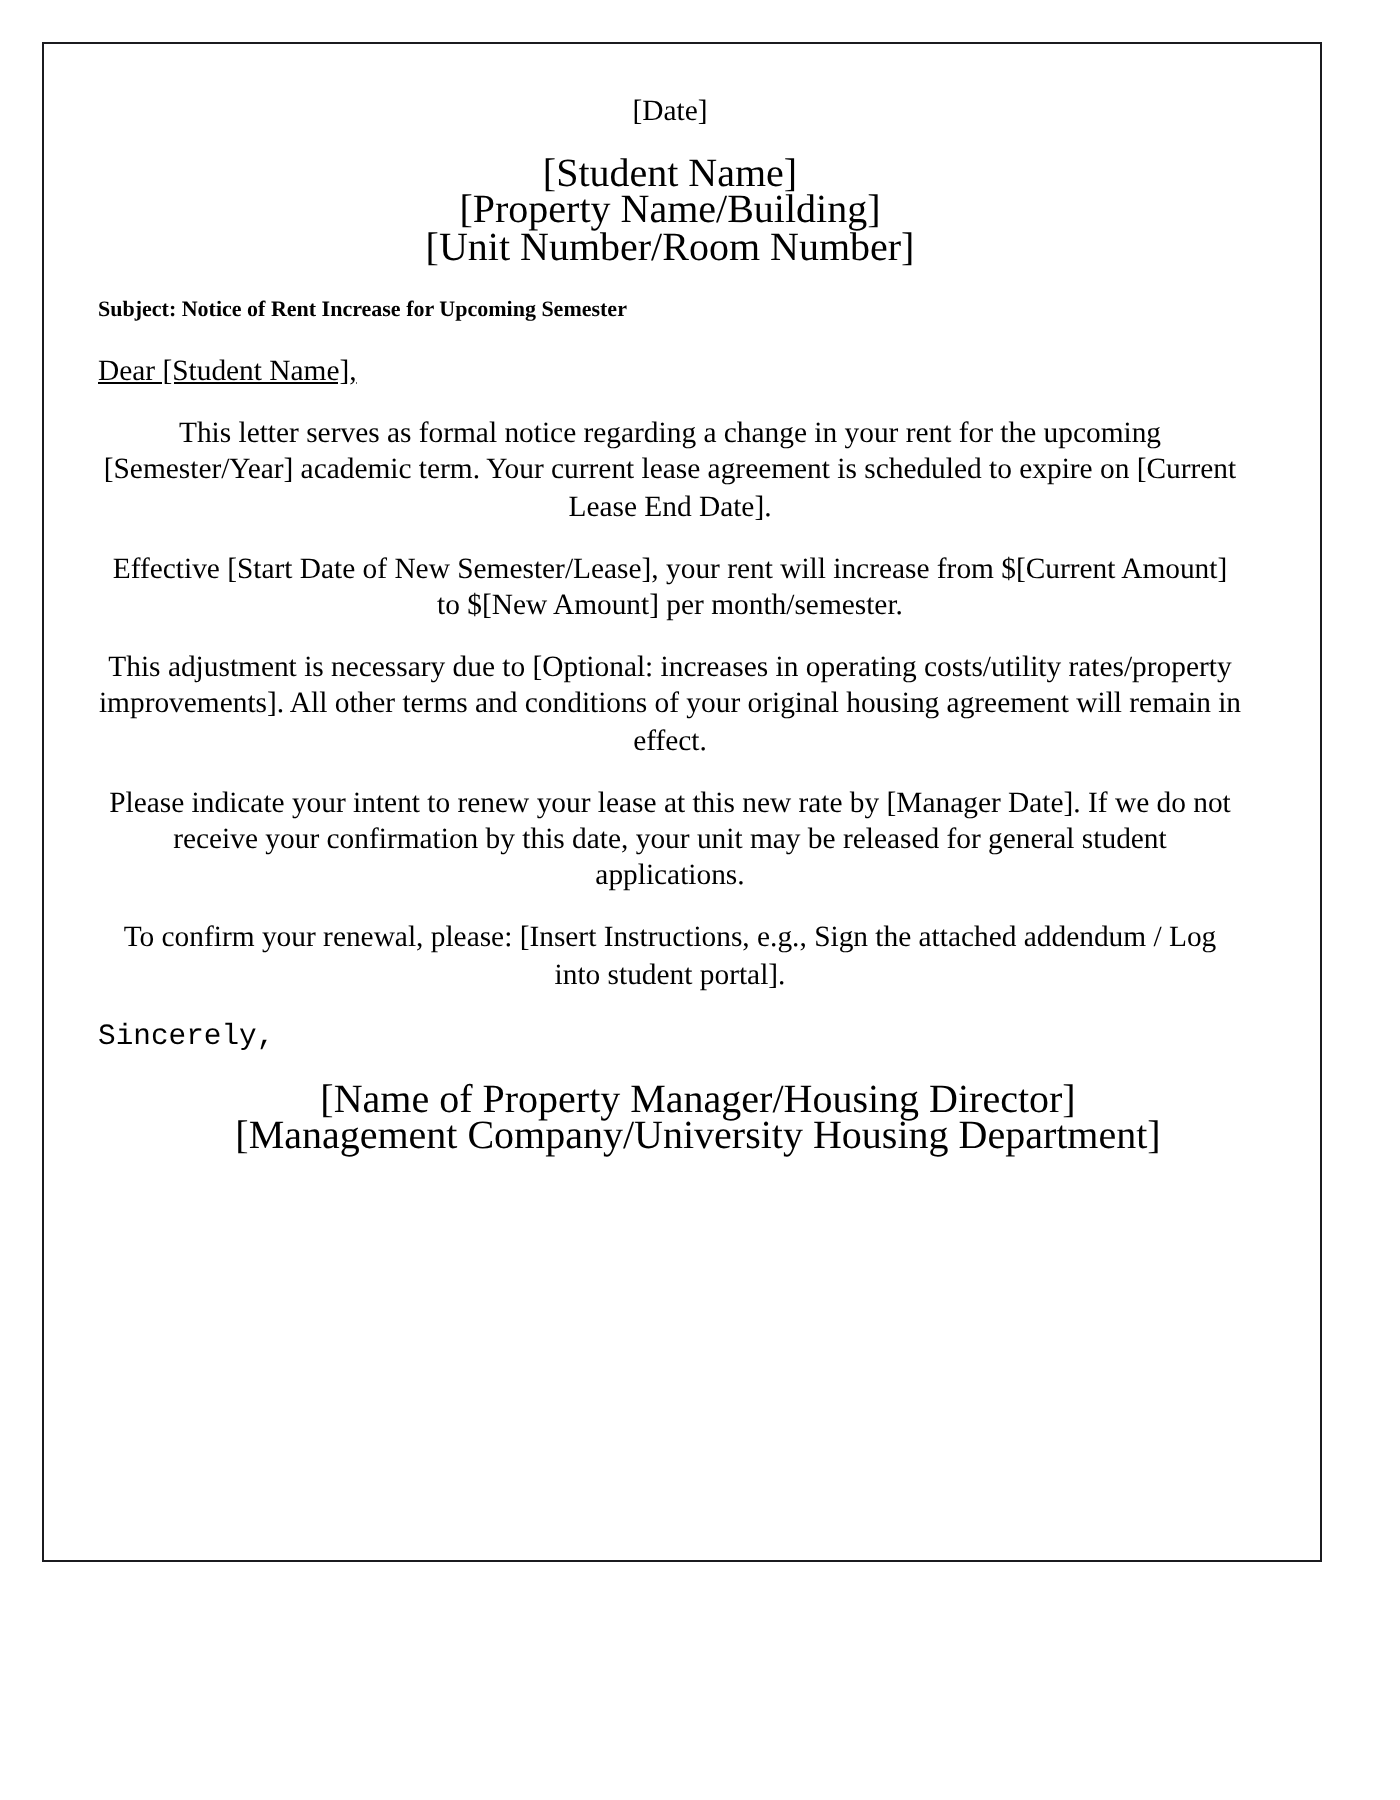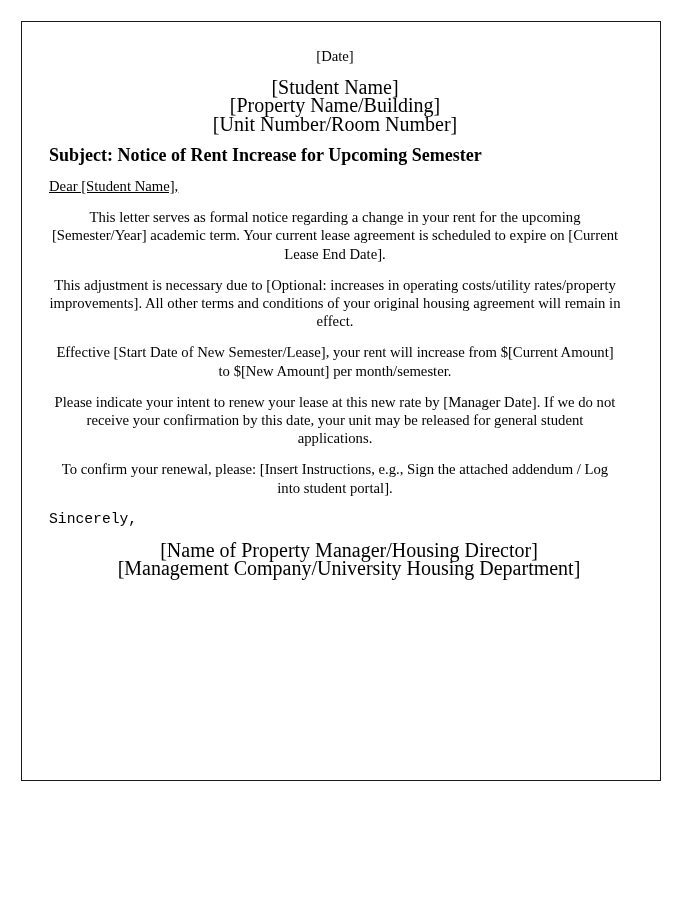--- a/index.html
+++ b/index.html
@@ -51,21 +51,21 @@
     font-size: 20px;
     line-height: 18.2px;
   }
 
   .spacer-after {
     margin-bottom: 13px;
   }
 
   .subject-line {
     font-weight: bold;
-    font-size: 18px;
+    font-size: 11px;
     line-height: 18.2px;
     margin: 0 0 13px 0;
   }
 
   .salutation {
     font-size: 14.7px;
     line-height: 18.2px;
     margin: 0 0 13px 0;
     text-decoration: underline;
   }
@@ -90,23 +90,23 @@
       <span class="line">[Property Name/Building]</span>
       <span class="line">[Unit Number/Room Number]</span>
     </div>
 
     <p class="subject-line">Subject: Notice of Rent Increase for Upcoming Semester</p>
 
     <p class="salutation">Dear [Student Name],</p>
 
     <p class="para">This letter serves as formal notice regarding a change in your rent for the upcoming [Semester/Year] academic term. Your current lease agreement is scheduled to expire on [Current Lease End Date].</p>
 
+    <p class="para">Effective [Start Date of New Semester/Lease], your rent will increase from $[Current Amount] to $[New Amount] per month/semester.</p>
+
     <p class="para">This adjustment is necessary due to [Optional: increases in operating costs/utility rates/property improvements]. All other terms and conditions of your original housing agreement will remain in effect.</p>
-
-    <p class="para">Effective [Start Date of New Semester/Lease], your rent will increase from $[Current Amount] to $[New Amount] per month/semester.</p>
 
     <p class="para">Please indicate your intent to renew your lease at this new rate by [Manager Date]. If we do not receive your confirmation by this date, your unit may be released for general student applications.</p>
 
     <p class="para">To confirm your renewal, please: [Insert Instructions, e.g., Sign the attached addendum / Log into student portal].</p>
 
 
     <p class="closing">Sincerely,</p>
 
     <div class="para block-lines">
       <span class="line">[Name of Property Manager/Housing Director]</span>

